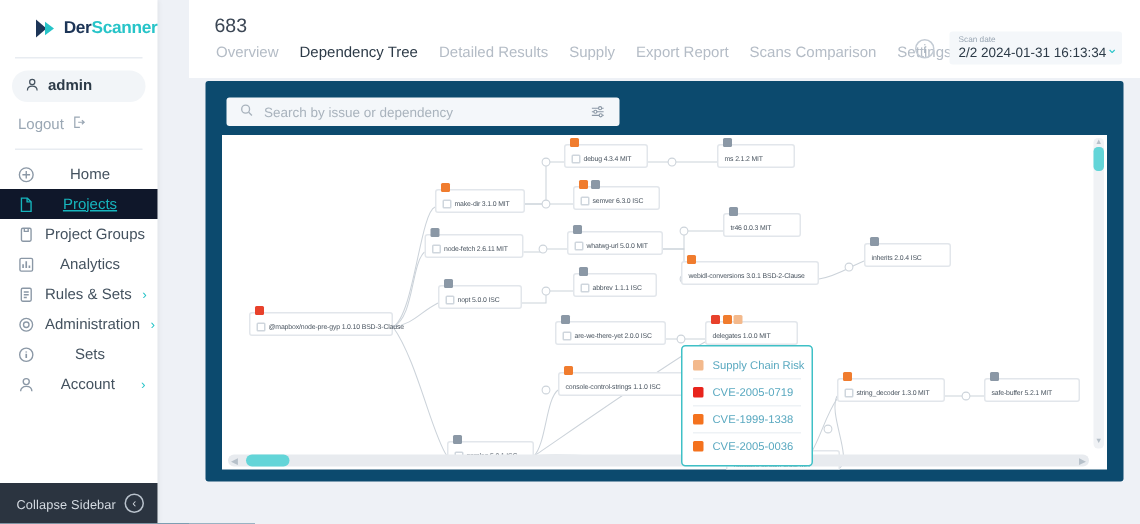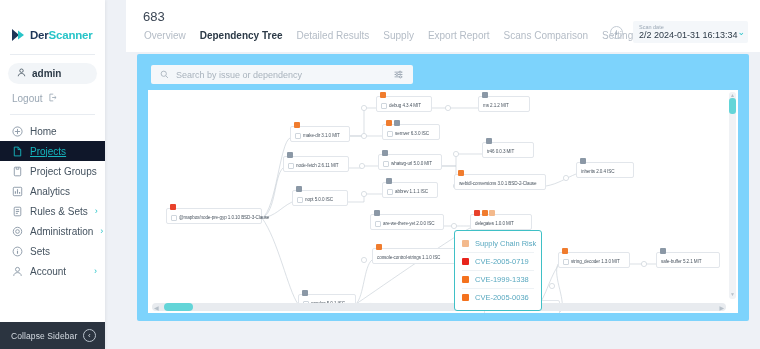--- a/index.html
+++ b/index.html
@@ -12,41 +12,41 @@
   }
   .app { position:relative; width:760px; height:349px; display:flex; }
 
   
   .sidebar {
     width:105px; height:349px; background:#ffffff;
     display:flex; flex-direction:column;
     box-shadow:1px 0 3px rgba(0,0,0,.06);
     position:relative; z-index:5;
   }
-  .brand { display:flex; align-items:center; gap:4px; padding:28px 0 10px 11px; }
+  .brand { display:flex; align-items:center; gap:4px; padding:12px 0 10px 11px;justify-content:flex-end; }
   .brand-mark { width:15px; height:14px; position:relative; flex:none; }
   .brand-mark svg { display:block; }
   .brand-text { font-size:11.5px; font-weight:bold; letter-spacing:-.2px; }
   .brand-text .der { color:#1d3557; }
   .brand-text .scanner { color:#27c4c8; }
 
   .sb-divider { height:1px; background:#e8ecf1; margin:2px 10px 8px 10px; }
 
   .user-pill {
     margin:0 8px; height:21px; border-radius:11px; background:#f2f5f8;
     display:flex; align-items:center; gap:6px; padding:0 9px;
     font-size:10px; color:#2c3a47; font-weight:bold;
   }
   .logout {
     display:flex; align-items:center; gap:5px;
     padding:9px 0 9px 12px; font-size:10px; color:#9aa7b4;
   }
   .sb-divider2 { height:1px; background:#e8ecf1; margin:1px 10px 6px 10px; }
 
-  .nav { flex:1; display:flex; flex-direction:column; gap:0; }
+  .nav { flex:1; display:flex; flex-direction:column; gap:0;text-align:center; }
   .nav-item {
     height:20px; display:flex; align-items:center; gap:7px;
     padding:0 8px 0 12px; font-size:10px; color:#44525f; cursor:pointer;
     position:relative;
   }
   .nav-item .ico { width:11px; height:11px; flex:none; display:block; color:#8b98a6; }
   .nav-item.active { background:#0f172a; color:#16b5bd;text-decoration:underline; }
   .nav-item.active .ico { color:#16b5bd; }
   .nav-item .label { flex:1; white-space:nowrap; }
   .nav-item .chev { color:#27c4c8; font-size:9px; line-height:1; }
@@ -62,40 +62,40 @@
   }
 
   
   .main { flex:1; height:349px; position:relative; background:#eef1f6;margin-left:21px; }
 
   .topbar { height:52px; background:#fff; position:relative; }
   .proj-id { padding:9px 0 0 17px; font-size:13px; color:#3b4654; }
 
   .tabs { display:flex; align-items:flex-end; gap:14px; padding:6px 0 0 18px; }
   .tab { font-size:10px; color:#b4bcc6; cursor:pointer; white-space:nowrap; padding-bottom:3px; }
-  .tab.active { color:#2c3a47; font-weight:bold; }
+  .tab.active { color:#2c3a47; font-weight:normal; }
 
   .scan-select {
     position:absolute; right:12px; top:21px;
     width:115px; height:22px; background:#f4f7fa; border-radius:2px;
     display:flex; align-items:center; padding:0 6px;
   }
   .scan-select .sl-label { font-size:5.5px; color:#9aa7b4; line-height:6px; }
   .scan-select .sl-value { font-size:9px; color:#2c3a47; line-height:10px; white-space:nowrap; }
   .scan-select .caret { margin-left:auto; color:#27c4c8; font-size:9px; }
   .info-circle {
     position:absolute; right:137px; top:26px;
     width:13px; height:13px; border-radius:50%; border:1px solid #c3cbd4;
     color:#9aa7b4; font-size:8px; display:flex; align-items:center; justify-content:center;
   }
 
   
   .card {
     position:absolute; left:11px; top:54px; right:11px; bottom:28px;
-    background:#7dd3fc; border-radius:2px;
+    background:#0c4a6e; border-radius:2px;
   }
   .searchrow { padding:11px 14px 0 14px; }
   .searchbox {
     height:19px; background:#f4f7fa; border-radius:2px;
     display:flex; align-items:center; gap:7px; padding:0 9px;
     width:262px; position:relative;
   }
   .searchbox input {
     border:none; background:transparent; outline:none;
     font-family:"Liberation Sans", sans-serif; font-size:9px; color:#6b7884;

